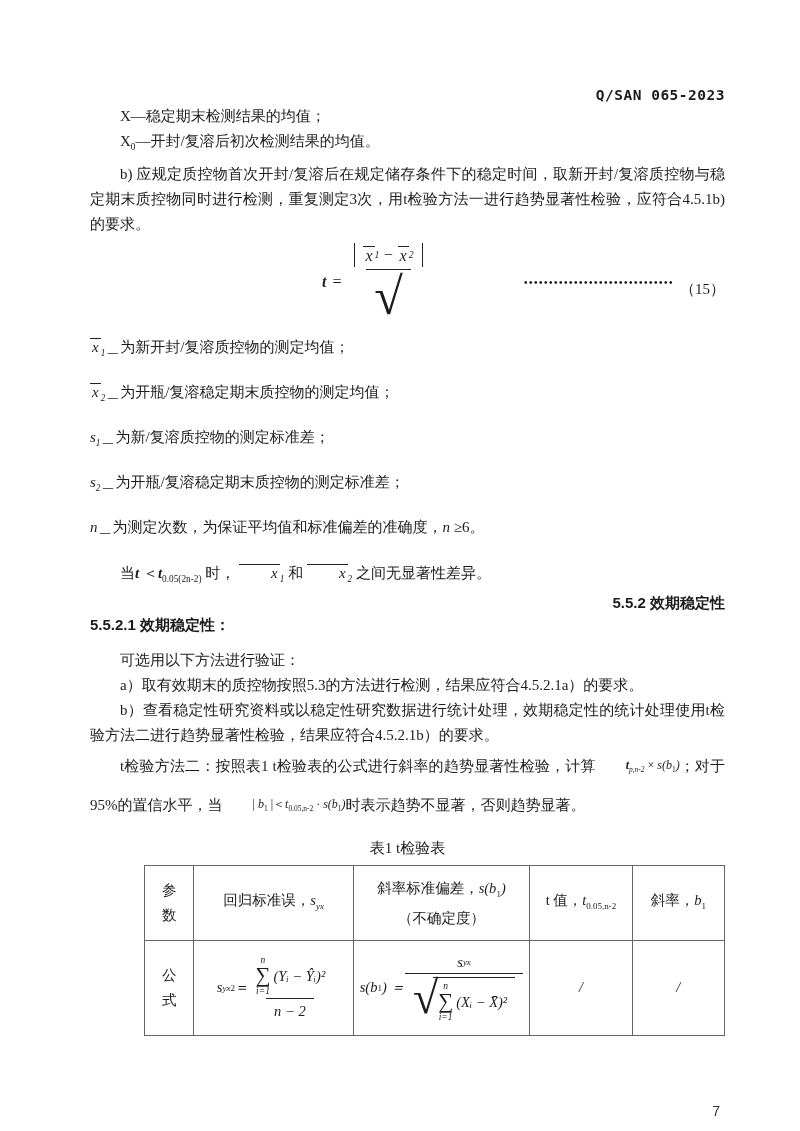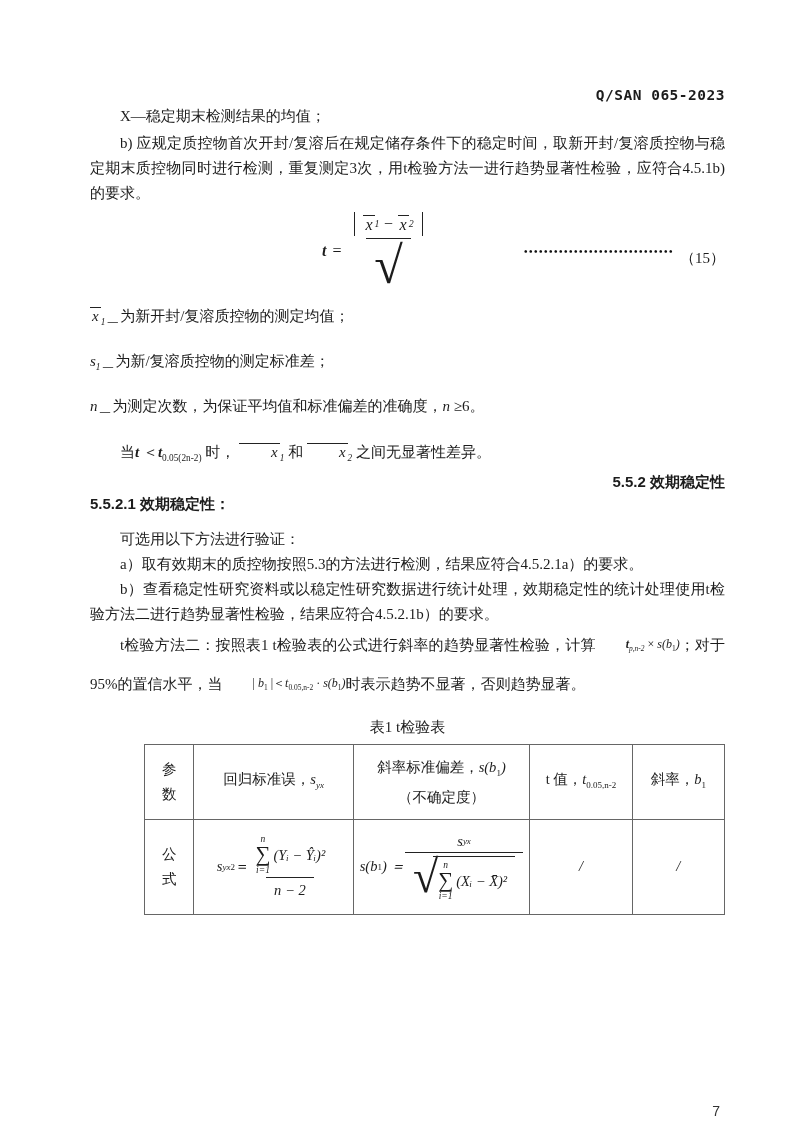--- a/index.html
+++ b/index.html
@@ -77,20 +77,21 @@
 </style>
 </head>
 <body>
 
 <div class="page">
 
   <div class="doc-header">Q/SAN 065-2023</div>
 
   <p class="para indent mt4"><span>X—稳定期末检测结果的均值；</span></p>
 
+  <p class="para indent"><span>X</span><sub style="font-style:normal">0</sub><span>—开封/复溶后初次检测结果的均值。</span></p>
 
   <p class="para indent mt2"><span>b) 应规定质控物首次开封/复溶后在规定储存条件下的稳定时间，取新开封/复溶质控物与稳定期末质控物同时进行检测，重复测定3次，用t检验方法一进行趋势显著性检验，应符合4.5.1b)的要求。</span></p>
 
 
   <div class="eq-row">
     <div class="eq-body">
       <span class="it eq-lhs">t</span>
       <span class="eq-sign">=</span>
       <span class="frac">
         <span class="num">
@@ -108,23 +109,25 @@
           </span>
         </span>
       </span>
     </div>
     <div class="eq-dots">••••••••••••••••••••••••••••••</div>
     <div class="eq-label">（15）</div>
   </div>
 
   <p class="def"><span class="ol"><span class="it">x</span></span><sub>1</sub><span>＿为新开封/复溶质控物的测定均值；</span></p>
 
+  <p class="def"><span class="ol"><span class="it">x</span></span><sub>2</sub><span>＿为开瓶/复溶稳定期末质控物的测定均值；</span></p>
 
   <p class="def"><span class="it">s</span><sub>1</sub><span>＿为新/复溶质控物的测定标准差；</span></p>
 
+  <p class="def"><span class="it">s</span><sub>2</sub><span>＿为开瓶/复溶稳定期末质控物的测定标准差；</span></p>
 
   <p class="def"><span class="it">n</span><span>＿为测定次数，为保证平均值和标准偏差的准确度，</span><span class="it">n</span><span> ≥6。</span></p>
 
   <p class="para mt14" style="text-indent:2em;"><span>当</span><span class="bt">t</span><span> ＜</span><span class="bt">t</span><sub style="font-style:normal">0.05(2n-2)</sub><span> 时， </span><span class="ol"><span class="it">x</span></span><sub>1</sub><span> 和 </span><span class="ol"><span class="it">x</span></span><sub>2</sub><span> 之间无显著性差异。</span></p>
 
 
   <p class="heading mt16">5.5.2 效期稳定性</p>
   <p class="heading mt12">5.5.2.1 效期稳定性：</p>
 
   <p class="para indent mt12"><span>可选用以下方法进行验证：</span></p>

